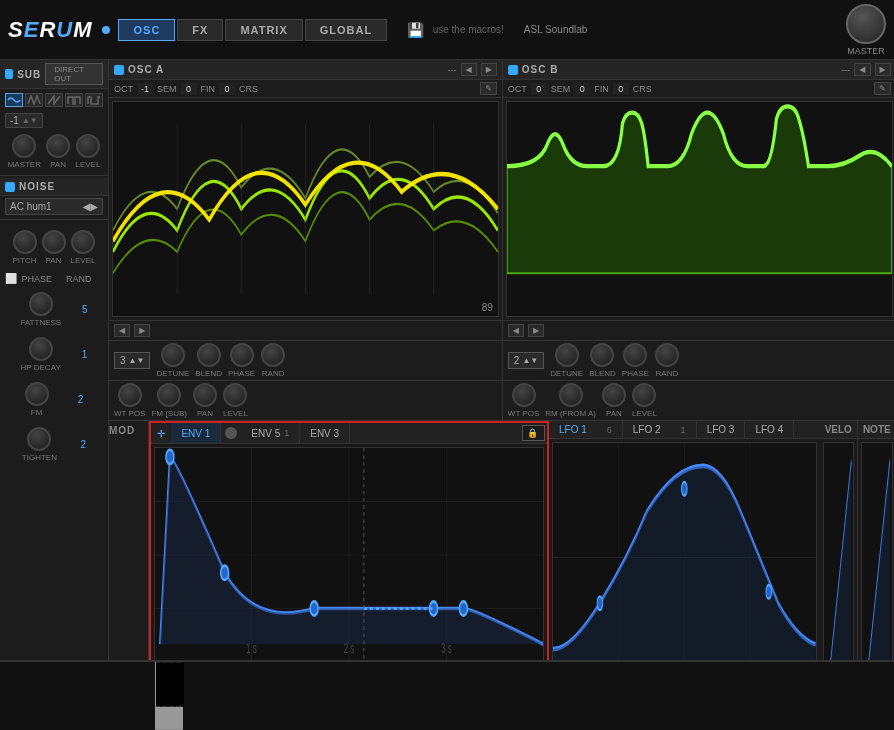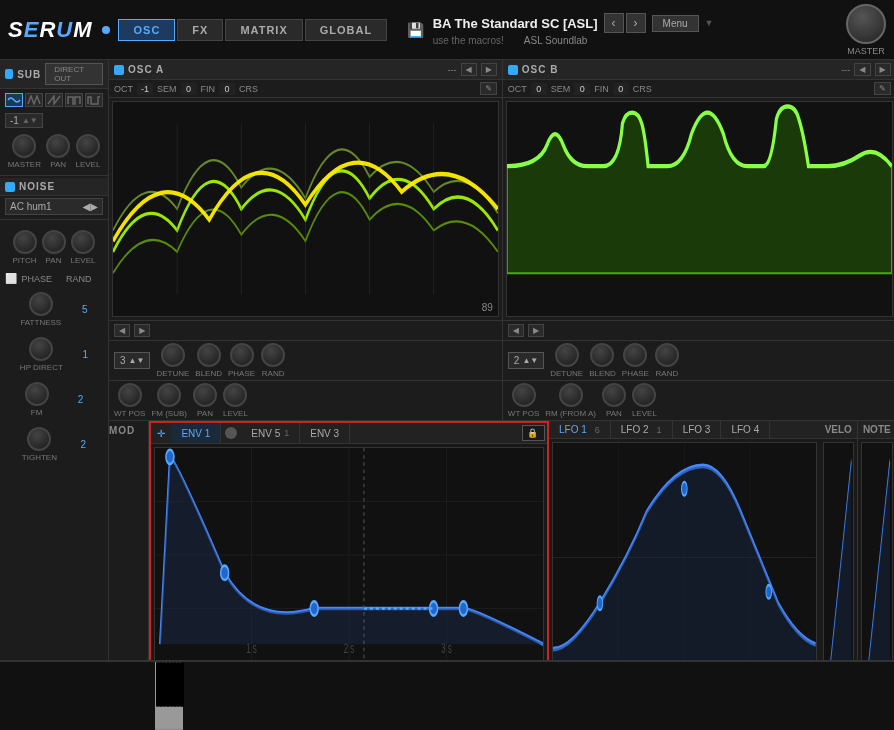--- a/index.html
+++ b/index.html
@@ -337,21 +337,21 @@
       border-bottom: 1px solid #333;
     }
     .lfo-tab {
       padding: 3px 10px;
       font-size: 10px;
       color: #aaa;
       cursor: pointer;
       border-right: 1px solid #333;
       display: flex;
       align-items: center;
-      gap: 8px;
+      gap: 20px;
     }
     .lfo-display {
       flex: 1;
       background: #111;
       margin: 3px;
       border: 1px solid #333;
       position: relative;
       overflow: hidden;
     }
     #lfo-controls {
@@ -467,29 +467,20 @@
   <div style="width:8px;height:8px;border-radius:50%;background:#5af;margin-right:8px"></div>
   <div id="nav-tabs">
     <div class="nav-tab active">OSC</div>
     <div class="nav-tab">FX</div>
     <div class="nav-tab">MATRIX</div>
     <div class="nav-tab">GLOBAL</div>
   </div>
   <div id="top-bar-center">
     <span id="disk-icon">💾</span>
     <div style="display:flex;flex-direction:column;gap:2px;flex:1">
-      <div style="display:flex;align-items:center;gap:6px">
-        <span style="color:#eee;font-size:13px;font-weight:bold">BA The Standard SC [ASL]</span>
-        <div id="nav-arrows">
-          <div class="nav-arrow">‹</div>
-          <div class="nav-arrow">›</div>
-        </div>
-        <div class="nav-arrow" style="padding:2px 10px;font-size:10px">Menu</div>
-        <span style="color:#555;font-size:9px">▼</span>
-      </div>
       <div style="display:flex;gap:20px">
         <span style="color:#666;font-size:10px">use the macros!</span>
         <span style="color:#888;font-size:10px">ASL Soundlab</span>
       </div>
     </div>
   </div>
   <div id="master-knob-area">
     <div class="master-knob"></div>
     <div class="master-label">MASTER</div>
   </div>
@@ -593,21 +584,21 @@
           <div class="knob-small"></div>
           <span class="knob-label">FATTNESS</span>
         </div>
         <div style="display:flex;align-items:center">
           <span style="color:#5af;font-size:10px">5</span>
         </div>
       </div>
       <div class="knob-row">
         <div class="knob-cell">
           <div class="knob-small"></div>
-          <span class="knob-label">HP DIRECT</span>
+          <span class="knob-label">HP DECAY</span>
         </div>
         <div style="display:flex;align-items:center">
           <span style="color:#5af;font-size:10px">1</span>
         </div>
       </div>
       <div class="knob-row">
         <div class="knob-cell">
           <div class="knob-small"></div>
           <span class="knob-label">FM</span>
         </div>

